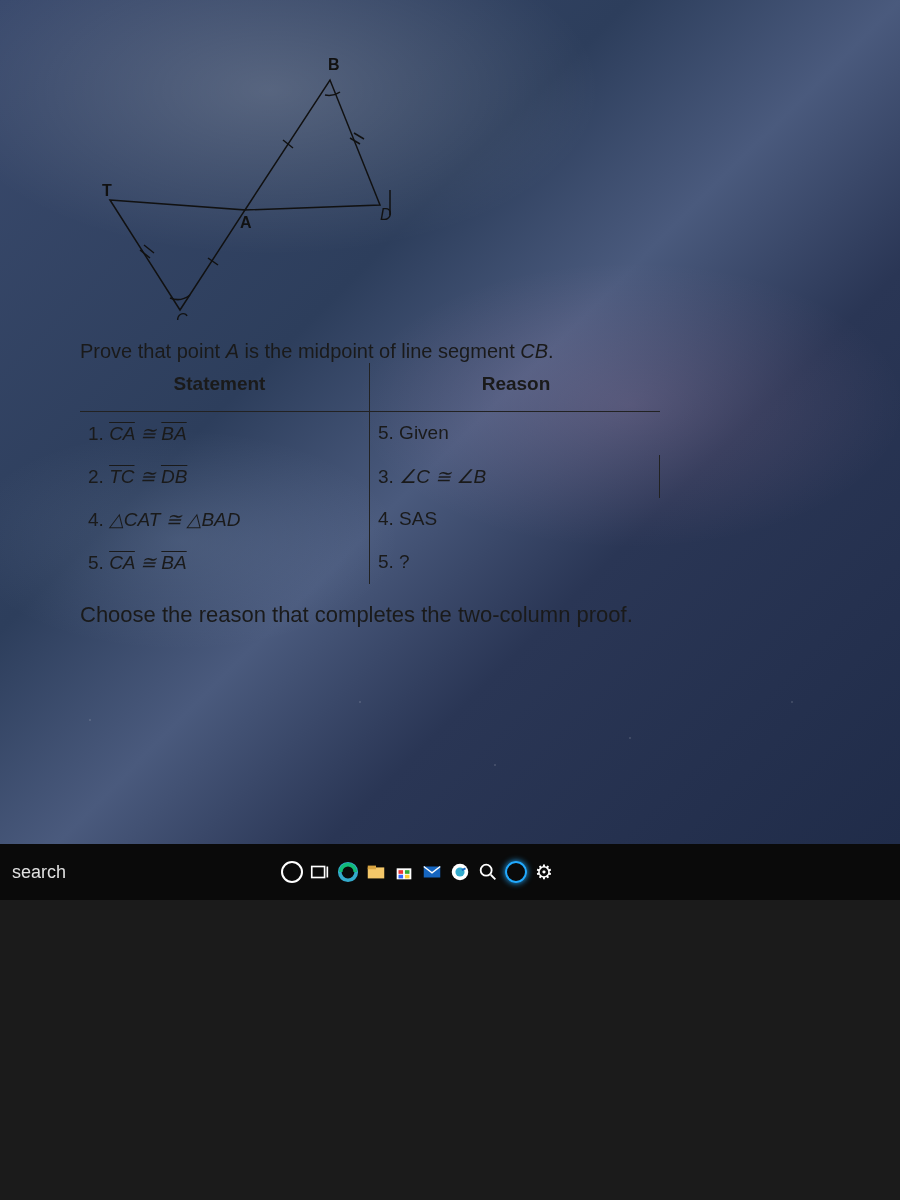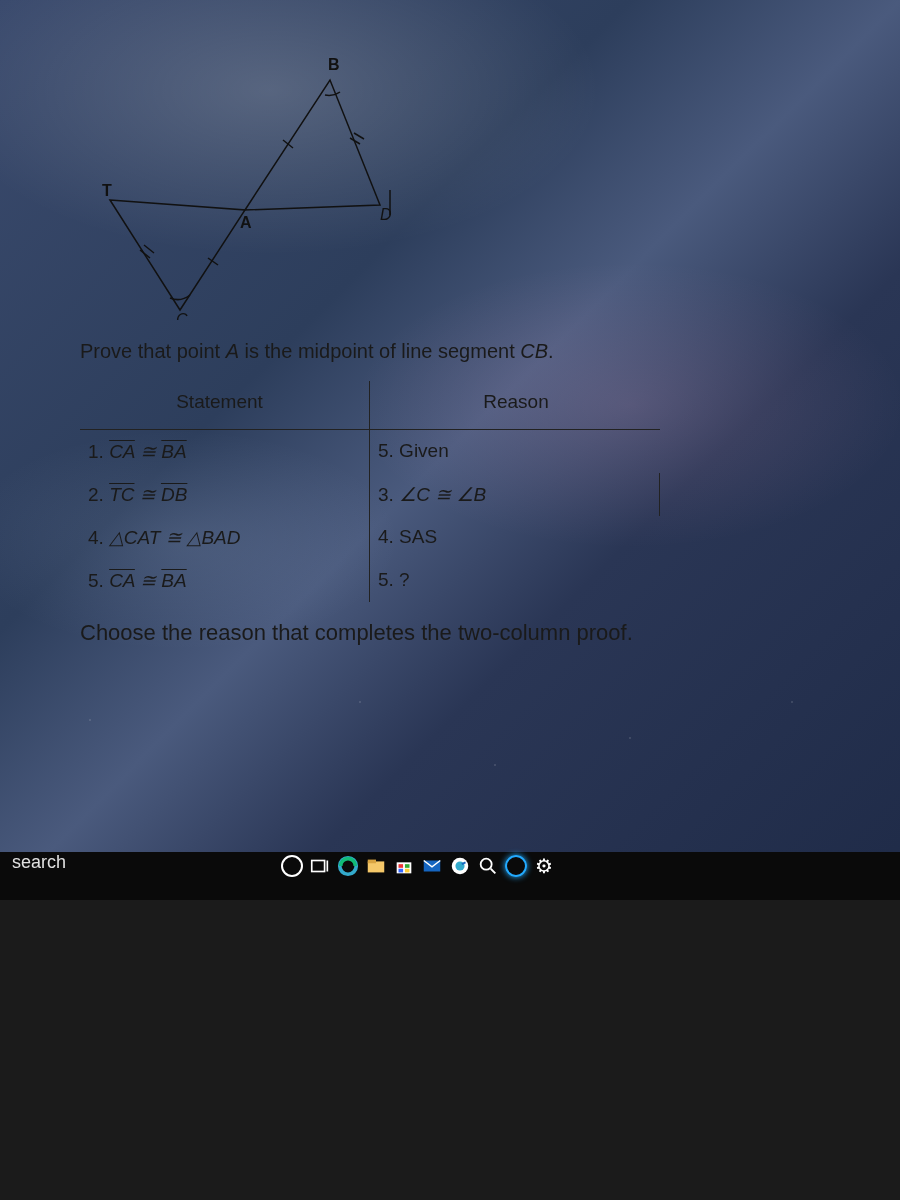--- a/index.html
+++ b/index.html
@@ -40,34 +40,33 @@
   .diagram {
     position: relative;
     width: 380px;
     height: 280px;
     margin-bottom: 20px;
   }
   .diagram svg { width: 100%; height: 100%; }
 
   .prompt {
     font-size: 20px;
-    margin-bottom: 18px;
     font-style: italic;
   }
   .prompt .nonit { font-style: normal; }
   .prompt em { font-style: italic; }
 
   .proof-table {
     display: grid;
     grid-template-columns: 290px 290px;
     font-size: 19px;
   }
   .hdr {
     text-align: center;
-    font-weight: normal;
+    font-weight: bold;
     padding: 10px 8px 16px 0;
     border-bottom: 1px solid #222;
   }
   .hdr.left { border-right: 1px solid #222; padding-right: 10px; }
   .hdr.right { padding-left: 10px; text-align: center; }
   .cell {
     padding: 10px 8px;
     font-style: italic;
     white-space: nowrap;
   }
@@ -78,24 +77,24 @@
   .question {
     margin-top: 18px;
     font-size: 22px;
   }
 
   .taskbar {
     position: absolute;
     left: 0;
     bottom: 0;
     width: 900px;
-    height: 48px;
+    height: 56px;
     background: #0a0a0a;
     display: flex;
-    align-items: flex-start;
+    align-items: center;
     padding: 0 8px;
     color: #e0e0e0;
   }
   .tb-search {
     font-size: 18px;
     padding-left: 4px;
     flex: 0 0 240px;
   }
   .tb-spacer { flex: 0 0 30px; }
   .tb-icon {

